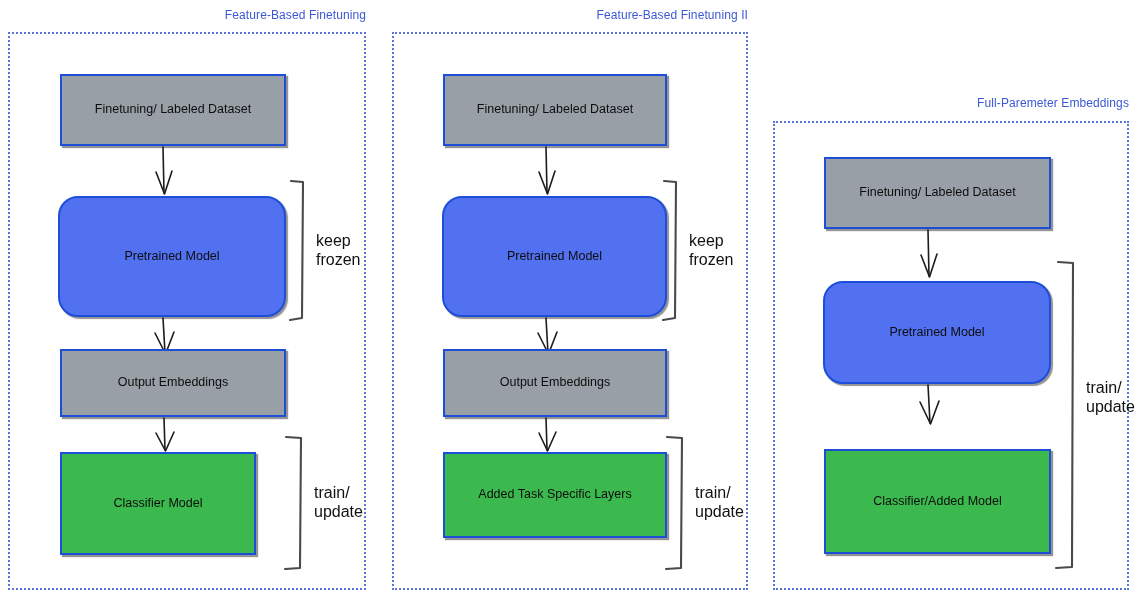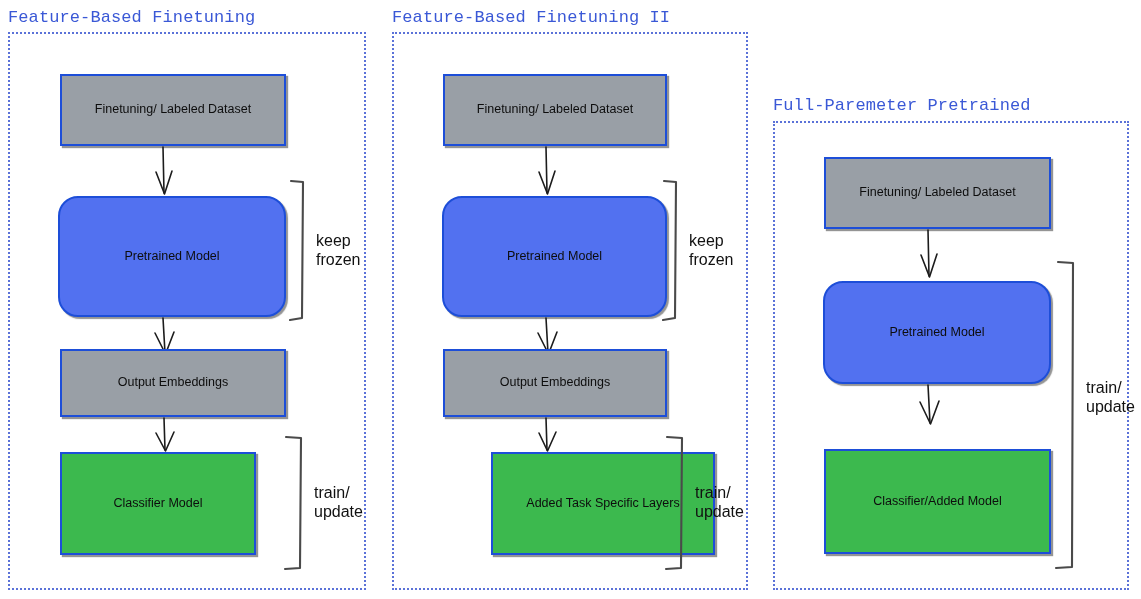--- a/index.html
+++ b/index.html
@@ -13,26 +13,25 @@
   #canvas {
     position: relative;
     width: 1141px;
     height: 599px;
     background: #ffffff;
     overflow: hidden;
   }
   .panel-title {
     position: absolute;
     color: #3a58d6;
-    font-size: 17px;
+    font-size: 12px;
     font-weight: 500;
-    text-align: left;
+    text-align: right;
     letter-spacing: 0.1px;
     white-space: nowrap;
-    font-family: Liberation Mono, monospace;
   }
   .panel-frame {
     position: absolute;
     border: 2px dotted #5b72d8;
     box-sizing: border-box;
     background: transparent;
   }
   .node {
     position: absolute;
     box-sizing: border-box;
@@ -165,31 +164,31 @@
 
   <div class="node gray" style="left:443px; top:349px; width:224px; height:68px;">
     <span class="label">Output Embeddings</span>
   </div>
 
   <svg class="arrow" style="left:0; top:0; width:1141px; height:599px;">
     <path d="M546,418 L547,450"></path>
     <path d="M539,433 L547.5,451 L556,432"></path>
   </svg>
 
-  <div class="node green" style="left:443px; top:452px; width:224px; height:103px;margin-left:48px;">
+  <div class="node green" style="left:443px; top:452px; width:224px; height:86px;">
     <span class="label">Added Task Specific Layers</span>
   </div>
 
   <svg class="bracket" style="left:0; top:0; width:1141px; height:599px;">
     <path d="M667,437 L682,438 L681,568 L666,569"></path>
   </svg>
   <div class="bracket-label" style="left:695px; top:484px;">train/
 update</div>
 
-  <div class="panel-title" style="left:773px; top:96px; width:356px;">Full-Paremeter Pretrained</div>
+  <div class="panel-title" style="left:773px; top:96px; width:356px;">Full-Paremeter Embeddings</div>
 
   <div class="panel-frame" style="left:773px; top:121px; width:356px; height:469px;"></div>
 
   <div class="node gray" style="left:824px; top:157px; width:227px; height:72px;">
     <span class="label">Finetuning/ Labeled Dataset</span>
   </div>
 
   <svg class="arrow" style="left:0; top:0; width:1141px; height:599px;">
     <path d="M928,230 L929,276"></path>
     <path d="M921,255 L929.5,277 L937,254"></path>

